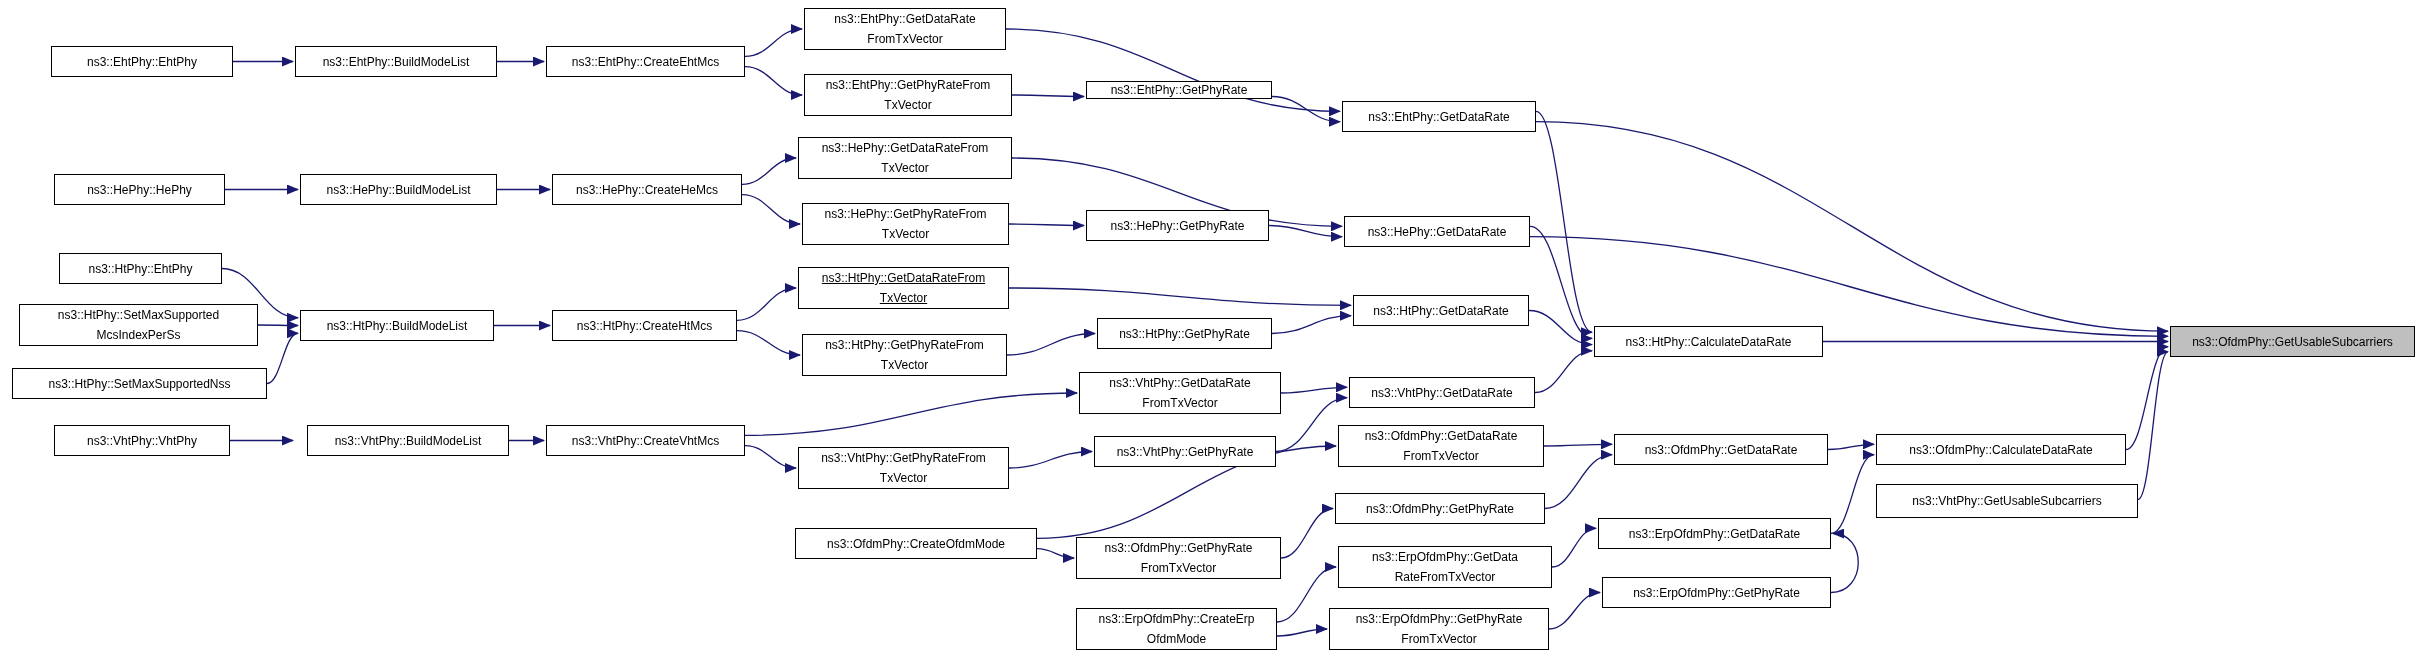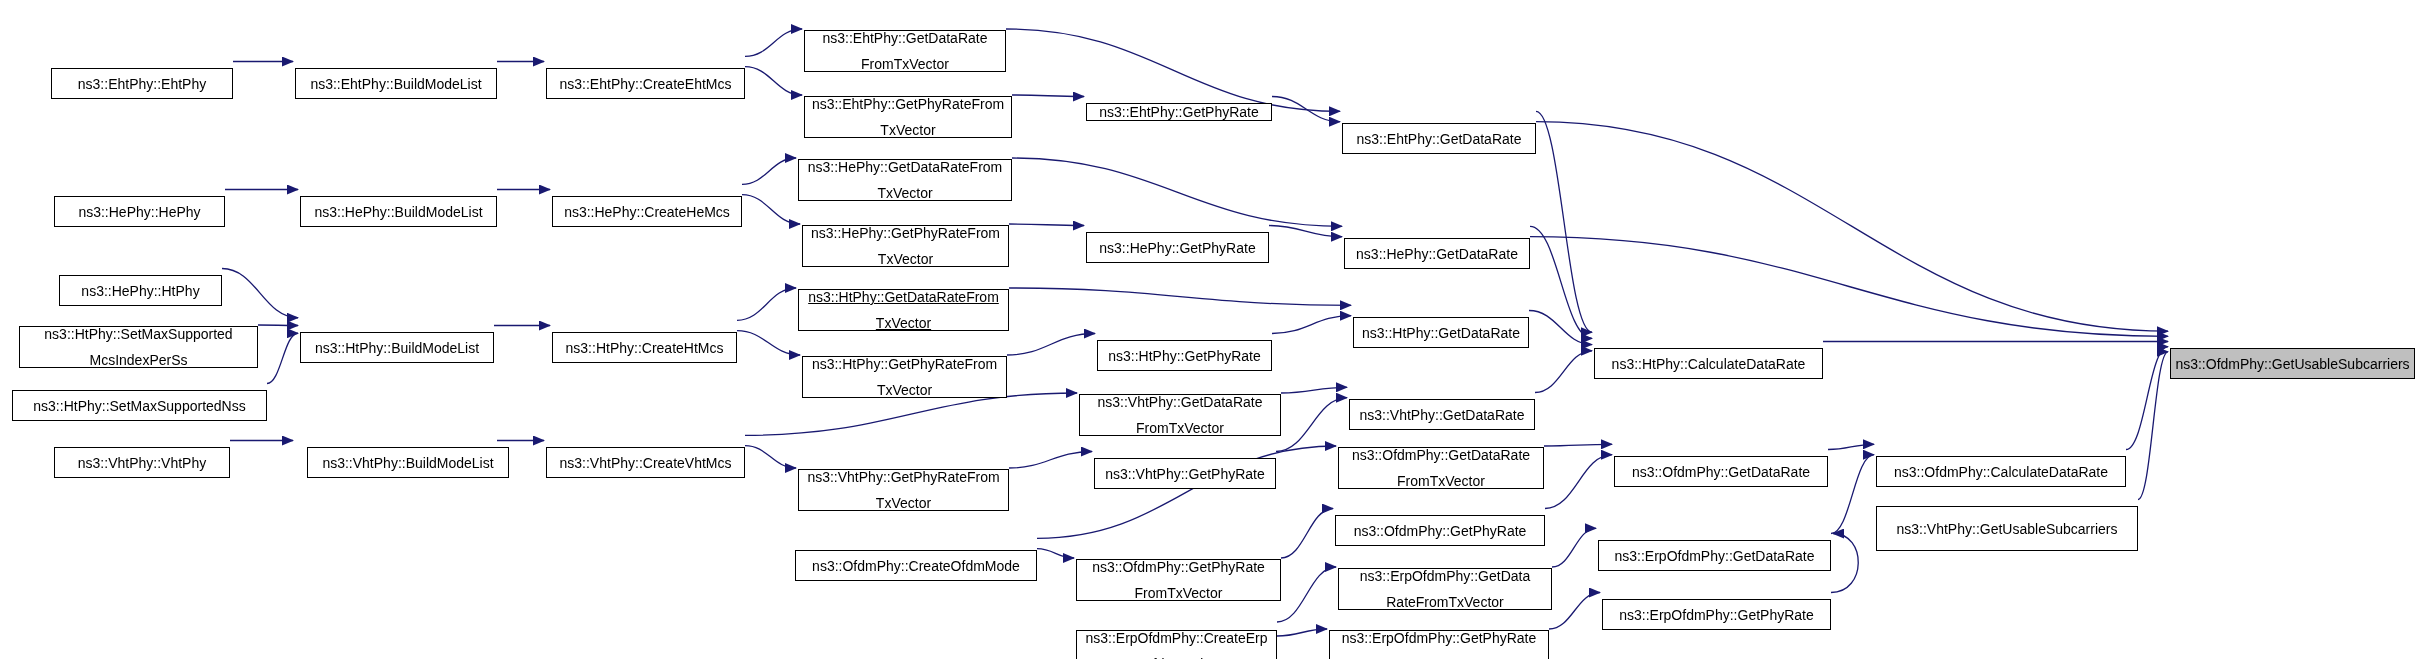--- a/index.html
+++ b/index.html
@@ -24,25 +24,24 @@
   .node{
     position:absolute;
     box-sizing:border-box;
     border:1px solid var(--node-border);
     background:var(--node-fill);
     color:var(--node-text);
     display:flex;
     align-items:center;
     justify-content:center;
     text-align:center;
-    font-size:14px;
-    line-height:26px;
+    font-size:12px;
+    line-height:20px;
     white-space:pre-line;
     cursor:pointer;
-    margin-top:22px;
   }
   .node.highlight{
     background:var(--highlight-fill);
     border-width:1.5px;
     cursor:default;
   }
 </style>
 </head>
 <body>
 
@@ -119,21 +118,21 @@
     <div class="node" style="left: 1342px; top: 101px; width: 194px; height: 31px;">ns3::EhtPhy::GetDataRate</div>
     <div class="node" style="left: 54px; top: 174px; width: 171px; height: 31px;">ns3::HePhy::HePhy</div>
     <div class="node" style="left: 300px; top: 174px; width: 197px; height: 31px;">ns3::HePhy::BuildModeList</div>
     <div class="node" style="left: 552px; top: 174px; width: 190px; height: 31px;">ns3::HePhy::CreateHeMcs</div>
     <div class="node" style="left: 798px; top: 137px; width: 214px; height: 42px;">ns3::HePhy::GetDataRateFrom
 TxVector</div>
     <div class="node" style="left: 802px; top: 203px; width: 207px; height: 42px;">ns3::HePhy::GetPhyRateFrom
 TxVector</div>
     <div class="node" style="left: 1086px; top: 210px; width: 183px; height: 31px;">ns3::HePhy::GetPhyRate</div>
     <div class="node" style="left: 1344px; top: 216px; width: 186px; height: 31px;">ns3::HePhy::GetDataRate</div>
-    <div class="node" style="left: 59px; top: 253px; width: 163px; height: 31px;">ns3::HePhy::HtPhy</div>
+    <div class="node" style="left: 59px; top: 253px; width: 163px; height: 31px;">ns3::HtPhy::EhtPhy</div>
     <div class="node" style="left: 19px; top: 304px; width: 239px; height: 42px;">ns3::HtPhy::SetMaxSupported
 McsIndexPerSs</div>
     <div class="node" style="left: 12px; top: 368px; width: 255px; height: 31px;">ns3::HtPhy::SetMaxSupportedNss</div>
     <div class="node" style="left: 300px; top: 310px; width: 194px; height: 31px;">ns3::HtPhy::BuildModeList</div>
     <div class="node" style="left: 552px; top: 310px; width: 185px; height: 31px;">ns3::HtPhy::CreateHtMcs</div>
     <div class="node" style="left: 798px; top: 267px; width: 211px; height: 42px; text-decoration: underline;">ns3::HtPhy::GetDataRateFrom
 TxVector</div>
     <div class="node" style="left: 802px; top: 334px; width: 205px; height: 42px;">ns3::HtPhy::GetPhyRateFrom
 TxVector</div>
     <div class="node" style="left: 1097px; top: 318px; width: 175px; height: 31px;">ns3::HtPhy::GetPhyRate</div>
@@ -149,21 +148,21 @@
     <div class="node" style="left: 1094px; top: 436px; width: 182px; height: 31px;">ns3::VhtPhy::GetPhyRate</div>
     <div class="node" style="left: 1349px; top: 377px; width: 186px; height: 31px;">ns3::VhtPhy::GetDataRate</div>
     <div class="node" style="left: 795px; top: 528px; width: 242px; height: 31px;">ns3::OfdmPhy::CreateOfdmMode</div>
     <div class="node" style="left: 1338px; top: 425px; width: 206px; height: 42px;">ns3::OfdmPhy::GetDataRate
 FromTxVector</div>
     <div class="node" style="left: 1076px; top: 537px; width: 205px; height: 42px;">ns3::OfdmPhy::GetPhyRate
 FromTxVector</div>
     <div class="node" style="left: 1335px; top: 493px; width: 210px; height: 31px;">ns3::OfdmPhy::GetPhyRate</div>
     <div class="node" style="left: 1614px; top: 434px; width: 214px; height: 31px;">ns3::OfdmPhy::GetDataRate</div>
     <div class="node" style="left: 1876px; top: 434px; width: 250px; height: 31px;">ns3::OfdmPhy::CalculateDataRate</div>
-    <div class="node" style="left: 1876px; top: 484px; width: 262px; height: 45px;">ns3::VhtPhy::GetUsableSubcarriers</div>
+    <div class="node" style="left: 1876px; top: 484px; width: 262px; height: 34px;">ns3::VhtPhy::GetUsableSubcarriers</div>
     <div class="node" style="left: 1076px; top: 608px; width: 201px; height: 42px;">ns3::ErpOfdmPhy::CreateErp
 OfdmMode</div>
     <div class="node" style="left: 1338px; top: 546px; width: 214px; height: 42px;">ns3::ErpOfdmPhy::GetData
 RateFromTxVector</div>
     <div class="node" style="left: 1329px; top: 608px; width: 220px; height: 42px;">ns3::ErpOfdmPhy::GetPhyRate
 FromTxVector</div>
     <div class="node" style="left: 1598px; top: 518px; width: 233px; height: 31px;">ns3::ErpOfdmPhy::GetDataRate</div>
     <div class="node" style="left: 1602px; top: 577px; width: 229px; height: 31px;">ns3::ErpOfdmPhy::GetPhyRate</div>
     <div class="node highlight" style="left: 2170px; top: 326px; width: 245px; height: 31px;">ns3::OfdmPhy::GetUsableSubcarriers</div>
   </div>

